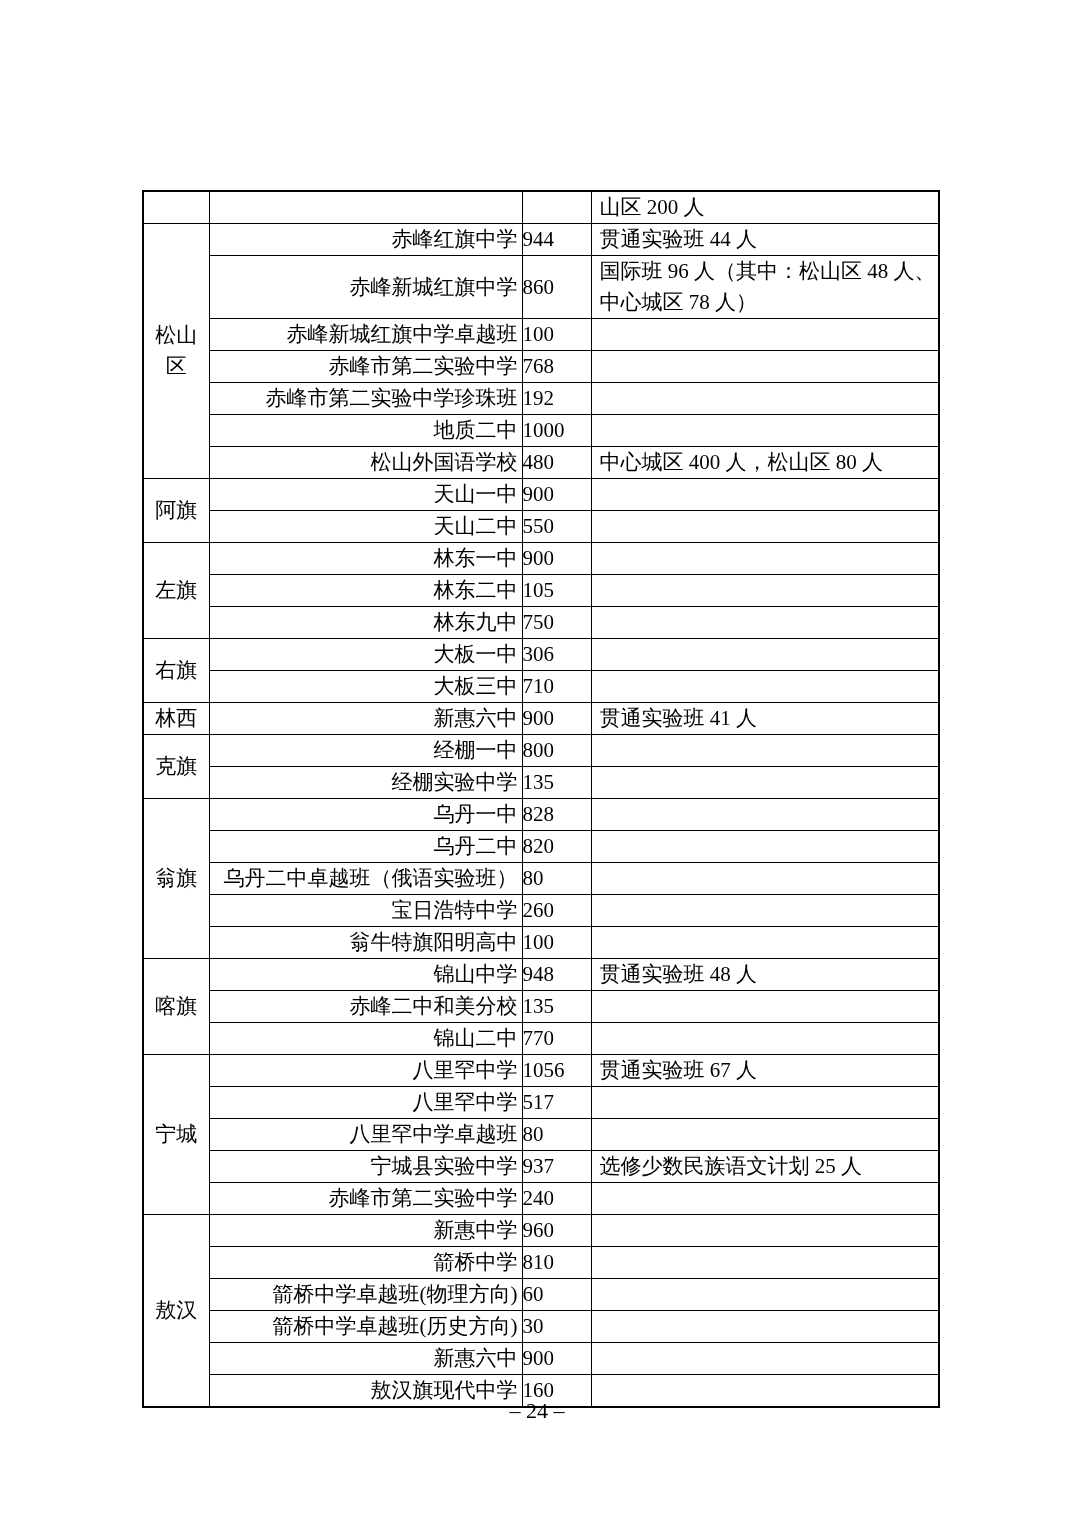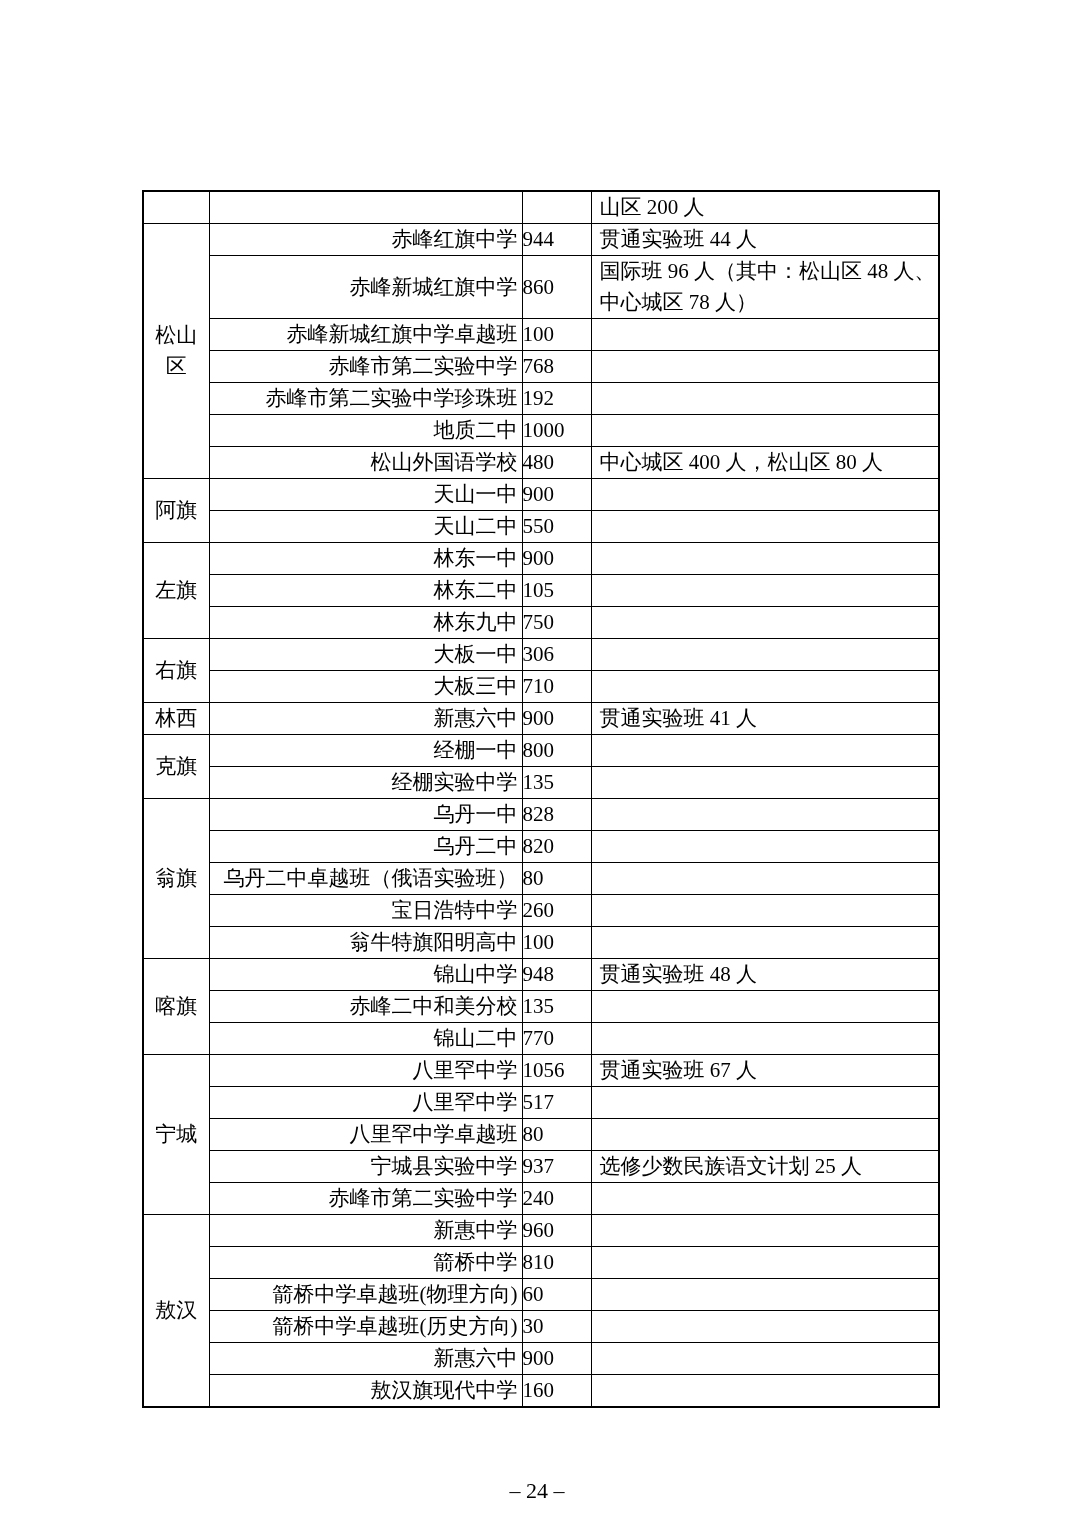--- a/index.html
+++ b/index.html
@@ -48,21 +48,21 @@
   td.count-cell {
     text-align: left;
   }
   td.note-cell {
     text-align: left;
     padding-left: 8px;
     padding-right: 2px;
   }
   .page-number {
     position: absolute;
-    top: 1478px;
+    top: 1398px;
     left: 0;
     width: 100%;
     text-align: center;
     font-size: 22px;
     color: #000000;
   }
 </style>
 </head>
 <body>
 

